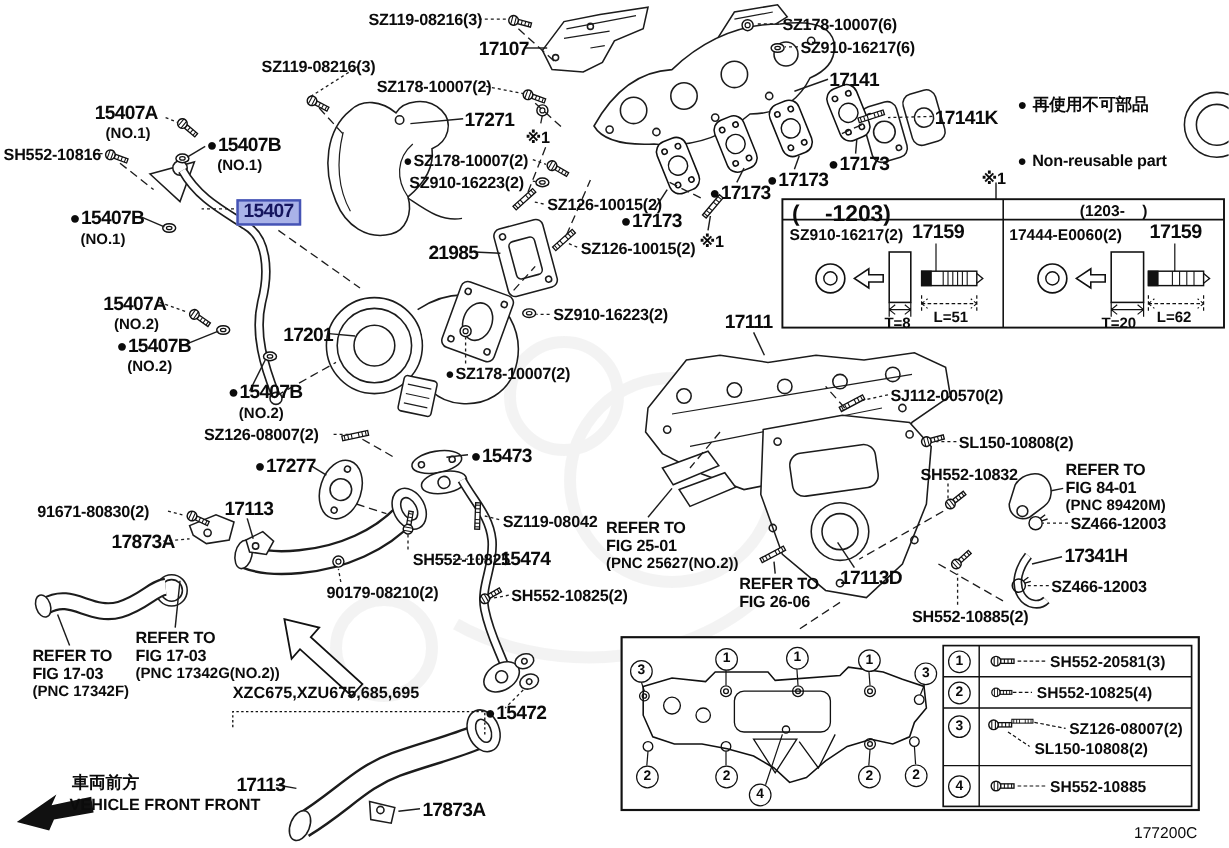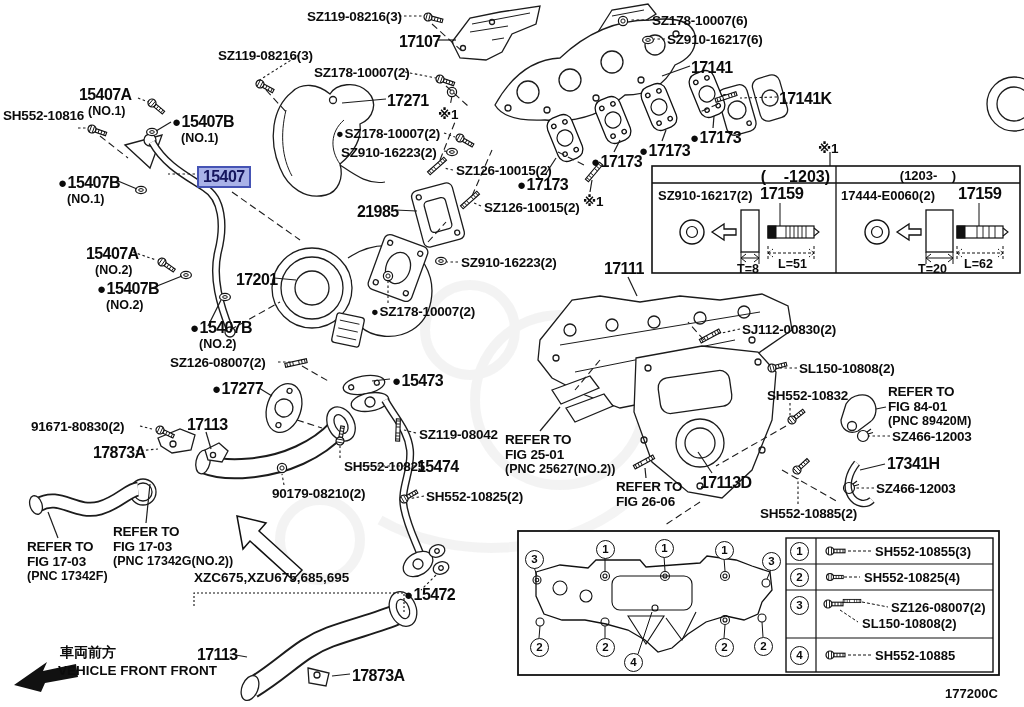--- a/index.html
+++ b/index.html
@@ -456,67 +456,71 @@
       <g stroke-width="1" stroke-dasharray="3,2">
         <path d="M848,551 H872"></path>
           <path d="M844,577 H860"></path>
           <path d="M862,602 L888,607"></path>
         <path d="M840,610 L858,622"></path>
           <path d="M848,655 H872"></path>
       </g>
     </g>
   </svg>
 
-
-  <div class="tinytxt" style="left:660px;top:168px;width:170px;text-align:right;font-size:16px">(    -1203)</div>
+  <div class="lbl" style="left:848px;top:50px">
+    <span class="ln jp"><span class="bu">●</span> <span>再使用不可部品</span></span>
+    <span class="ln"><span class="bu">●</span> <span>Non-reusable part</span></span>
+  </div>
+
+  <div class="tinytxt" style="left:660px;top:168px;width:170px;text-align:left;font-size:19px">(    -1203)</div>
   <div class="tinytxt" style="left:842px;top:168px;width:172px;text-align:center;font-size:13px">(1203-    )</div>
   <div class="tinytxt" style="left:658px;top:188px;font-size:13px">SZ910-16217(2)</div>
   <div class="tinytxt" style="left:760px;top:184px;font-size:16.5px;letter-spacing:-0.5px">17159</div>
   <div class="tinytxt" style="left:841px;top:188px;font-size:13px">17444-E0060(2)</div>
   <div class="tinytxt" style="left:958px;top:184px;font-size:16.5px;letter-spacing:-0.5px">17159</div>
   <div class="tinytxt" style="left:737px;top:262px;font-size:12.5px">T=8</div>
   <div class="tinytxt" style="left:778px;top:257px;font-size:12.5px">L=51</div>
   <div class="tinytxt" style="left:918px;top:262px;font-size:12.5px">T=20</div>
   <div class="tinytxt" style="left:964px;top:257px;font-size:12.5px">L=62</div>
 
   <div class="co" style="left:790px;top:542px">1</div>
   <div class="co" style="left:790px;top:568px">2</div>
   <div class="co" style="left:790px;top:596px">3</div>
   <div class="co" style="left:790px;top:646px">4</div>
-  <div class="tinytxt" style="left:875px;top:544px;font-size:13px">SH552-10855(3)</div>
+  <div class="tinytxt" style="left:875px;top:544px;font-size:13px">SH552-20581(3)</div>
   <div class="tinytxt" style="left:864px;top:570px;font-size:13px">SH552-10825(4)</div>
   <div class="tinytxt" style="left:891px;top:600px;font-size:13px">SZ126-08007(2)</div>
   <div class="tinytxt" style="left:862px;top:616px;font-size:13px">SL150-10808(2)</div>
   <div class="tinytxt" style="left:875px;top:648px;font-size:13px">SH552-10885</div>
 
   <div class="tinytxt" style="left:194px;top:570px;font-size:13.5px">XZC675,XZU675,685,695</div>
 
   <div class="tinytxt jp" style="left:60px;top:644px">車両前方</div>
   <div class="tinytxt" style="left:58px;top:663px;font-size:13.5px">VEHICLE FRONT FRONT</div>
 
-  <div class="tinytxt" style="left:945px;top:686px;font-size:13px;font-weight:bold">177200C</div>
+  <div class="tinytxt" style="left:945px;top:686px;font-size:13px;font-weight:normal">177200C</div>
 
   <div id="label-layer">
       <div class="lbl" style="left: 307px; top: 9px;"><span class="ln">SZ119-08216(3)</span></div>
       <div class="lbl lg" style="left: 399px; top: 33px;"><span class="ln">17107</span></div>
       <div class="lbl" style="left: 218px; top: 48px;"><span class="ln">SZ119-08216(3)</span></div>
       <div class="lbl" style="left: 314px; top: 65px;"><span class="ln">SZ178-10007(2)</span></div>
       <div class="lbl lg" style="left: 387px; top: 92px;"><span class="ln">17271</span></div>
       <div class="lbl" style="left: 652px; top: 13px;"><span class="ln">SZ178-10007(6)</span></div>
       <div class="lbl" style="left: 667px; top: 32px;"><span class="ln">SZ910-16217(6)</span></div>
       <div class="lbl lg" style="left: 691px; top: 59px;"><span class="ln">17141</span></div>
       <div class="lbl lg" style="left: 779px; top: 90px;"><span class="ln">17141K</span></div>
       <div class="lbl lg" style="left: 517px; top: 176px;"><span class="ln"><span class="bu">●</span>17173</span></div>
       <div class="lbl lg" style="left: 591px; top: 153px;"><span class="ln"><span class="bu">●</span>17173</span></div>
       <div class="lbl lg" style="left: 639px; top: 142px;"><span class="ln"><span class="bu">●</span>17173</span></div>
       <div class="lbl lg" style="left: 690px; top: 129px;"><span class="ln"><span class="bu">●</span>17173</span></div>
       <div class="lbl" style="left: 438px; top: 107px;"><span class="ln">※1</span></div>
       <div class="lbl" style="left: 583px; top: 194px;"><span class="ln">※1</span></div>
       <div class="lbl" style="left: 818px; top: 141px;"><span class="ln">※1</span></div>
-      <div class="lbl" style="left: 3px; top: 108px; text-align: center;"><span class="ln">SH552-10816</span></div>
+      <div class="lbl" style="left: 3px; top: 121px; text-align: center;"><span class="ln">SH552-10816</span></div>
       <div class="lbl lg" style="left: 79px; top: 86px;"><span class="ln">15407A</span><span class="ln sub">(NO.1)</span></div>
       <div class="lbl lg" style="left: 172px; top: 113px;"><span class="ln"><span class="bu">●</span>15407B</span><span class="ln sub">(NO.1)</span></div>
       <div class="lbl lg" style="left: 58px; top: 174px;"><span class="ln"><span class="bu">●</span>15407B</span><span class="ln sub">(NO.1)</span></div>
       <div class="lbl lg hl" style="left: 197px; top: 166px;"><span class="ln">15407</span></div>
       <div class="lbl lg" style="left: 86px; top: 245px;"><span class="ln">15407A</span><span class="ln sub">(NO.2)</span></div>
       <div class="lbl lg" style="left: 97px; top: 280px;"><span class="ln"><span class="bu">●</span>15407B</span><span class="ln sub">(NO.2)</span></div>
       <div class="lbl lg" style="left: 190px; top: 319px;"><span class="ln"><span class="bu">●</span>15407B</span><span class="ln sub">(NO.2)</span></div>
       <div class="lbl lg" style="left: 236px; top: 271px;"><span class="ln">17201</span></div>
       <div class="lbl" style="left: 170px; top: 355px;"><span class="ln">SZ126-08007(2)</span></div>
       <div class="lbl lg" style="left: 212px; top: 380px;"><span class="ln"><span class="bu">●</span>17277</span></div>
@@ -535,21 +539,21 @@
       <div class="lbl" style="left: 426px; top: 489px;"><span class="ln">SH552-10825(2)</span></div>
       <div class="lbl" style="left: 31px; top: 419px;"><span class="ln">91671-80830(2)</span></div>
       <div class="lbl lg" style="left: 93px; top: 444px;"><span class="ln">17873A</span></div>
       <div class="lbl lg" style="left: 187px; top: 416px;"><span class="ln">17113</span></div>
       <div class="lbl" style="left: 243px; top: 486px; margin-left: 29px;"><span class="ln">90179-08210(2)</span></div>
       <div class="lbl" style="left: 113px; top: 524px;"><span class="ln">REFER TO</span><span class="ln">FIG 17-03</span><span class="ln pnc">(PNC 17342G(NO.2))</span></div>
       <div class="lbl" style="left: 27px; top: 539px;"><span class="ln">REFER TO</span><span class="ln">FIG 17-03</span><span class="ln pnc">(PNC 17342F)</span></div>
       <div class="lbl lg" style="left: 404px; top: 586px;"><span class="ln"><span class="bu">●</span>15472</span></div>
       <div class="lbl lg" style="left: 197px; top: 646px;"><span class="ln">17113</span></div>
       <div class="lbl lg" style="left: 352px; top: 667px;"><span class="ln">17873A</span></div>
-      <div class="lbl" style="left: 742px; top: 322px;"><span class="ln">SJ112-00830(2)</span></div>
+      <div class="lbl" style="left: 742px; top: 322px;"><span class="ln">SJ112-00570(2)</span></div>
       <div class="lbl" style="left: 799px; top: 361px;"><span class="ln">SL150-10808(2)</span></div>
       <div class="lbl" style="left: 767px; top: 388px;"><span class="ln">SH552-10832</span></div>
       <div class="lbl" style="left: 888px; top: 384px;"><span class="ln">REFER TO</span><span class="ln">FIG 84-01</span><span class="ln pnc">(PNC 89420M)</span></div>
       <div class="lbl" style="left: 892px; top: 429px;"><span class="ln">SZ466-12003</span></div>
       <div class="lbl lg" style="left: 887px; top: 455px;"><span class="ln">17341H</span></div>
       <div class="lbl" style="left: 876px; top: 481px;"><span class="ln">SZ466-12003</span></div>
       <div class="lbl lg" style="left: 700px; top: 474px;"><span class="ln">17113D</span></div>
       <div class="lbl" style="left: 760px; top: 506px;"><span class="ln">SH552-10885(2)</span></div>
       <div class="lbl" style="left: 505px; top: 432px;"><span class="ln">REFER TO</span><span class="ln">FIG 25-01</span><span class="ln pnc">(PNC 25627(NO.2))</span></div>
       <div class="lbl" style="left: 616px; top: 479px;"><span class="ln">REFER TO</span><span class="ln">FIG 26-06</span></div>

